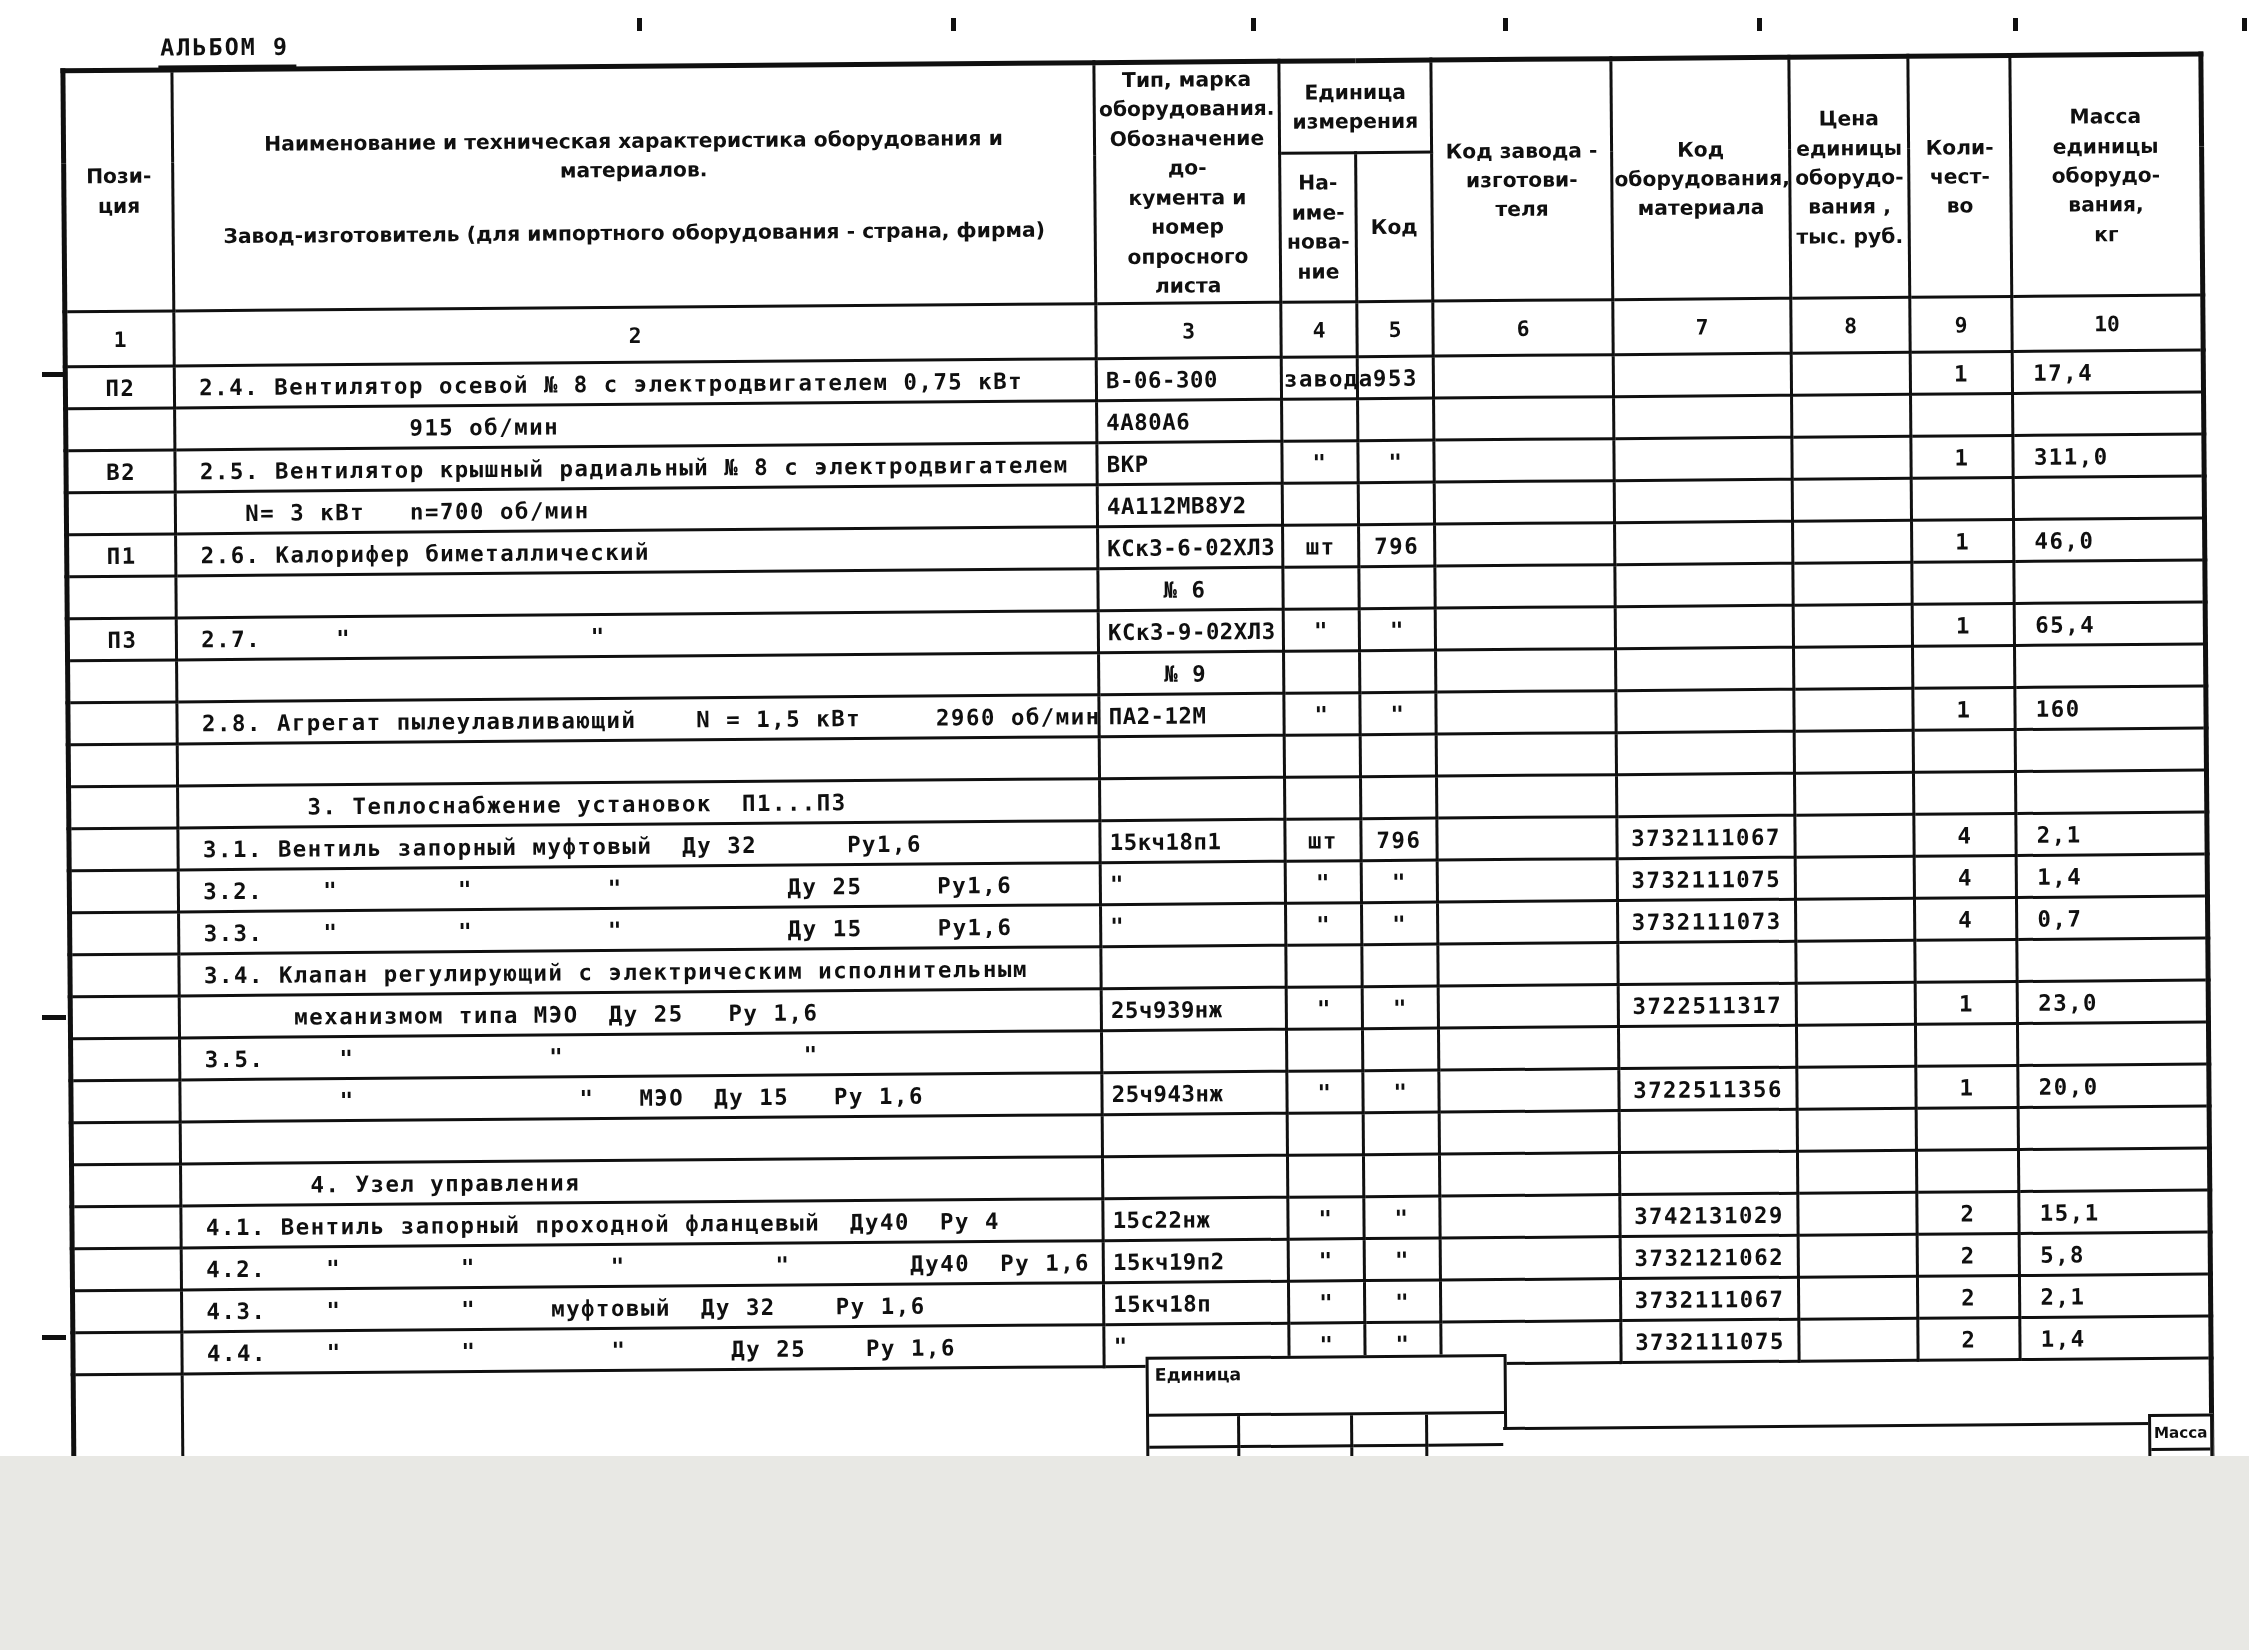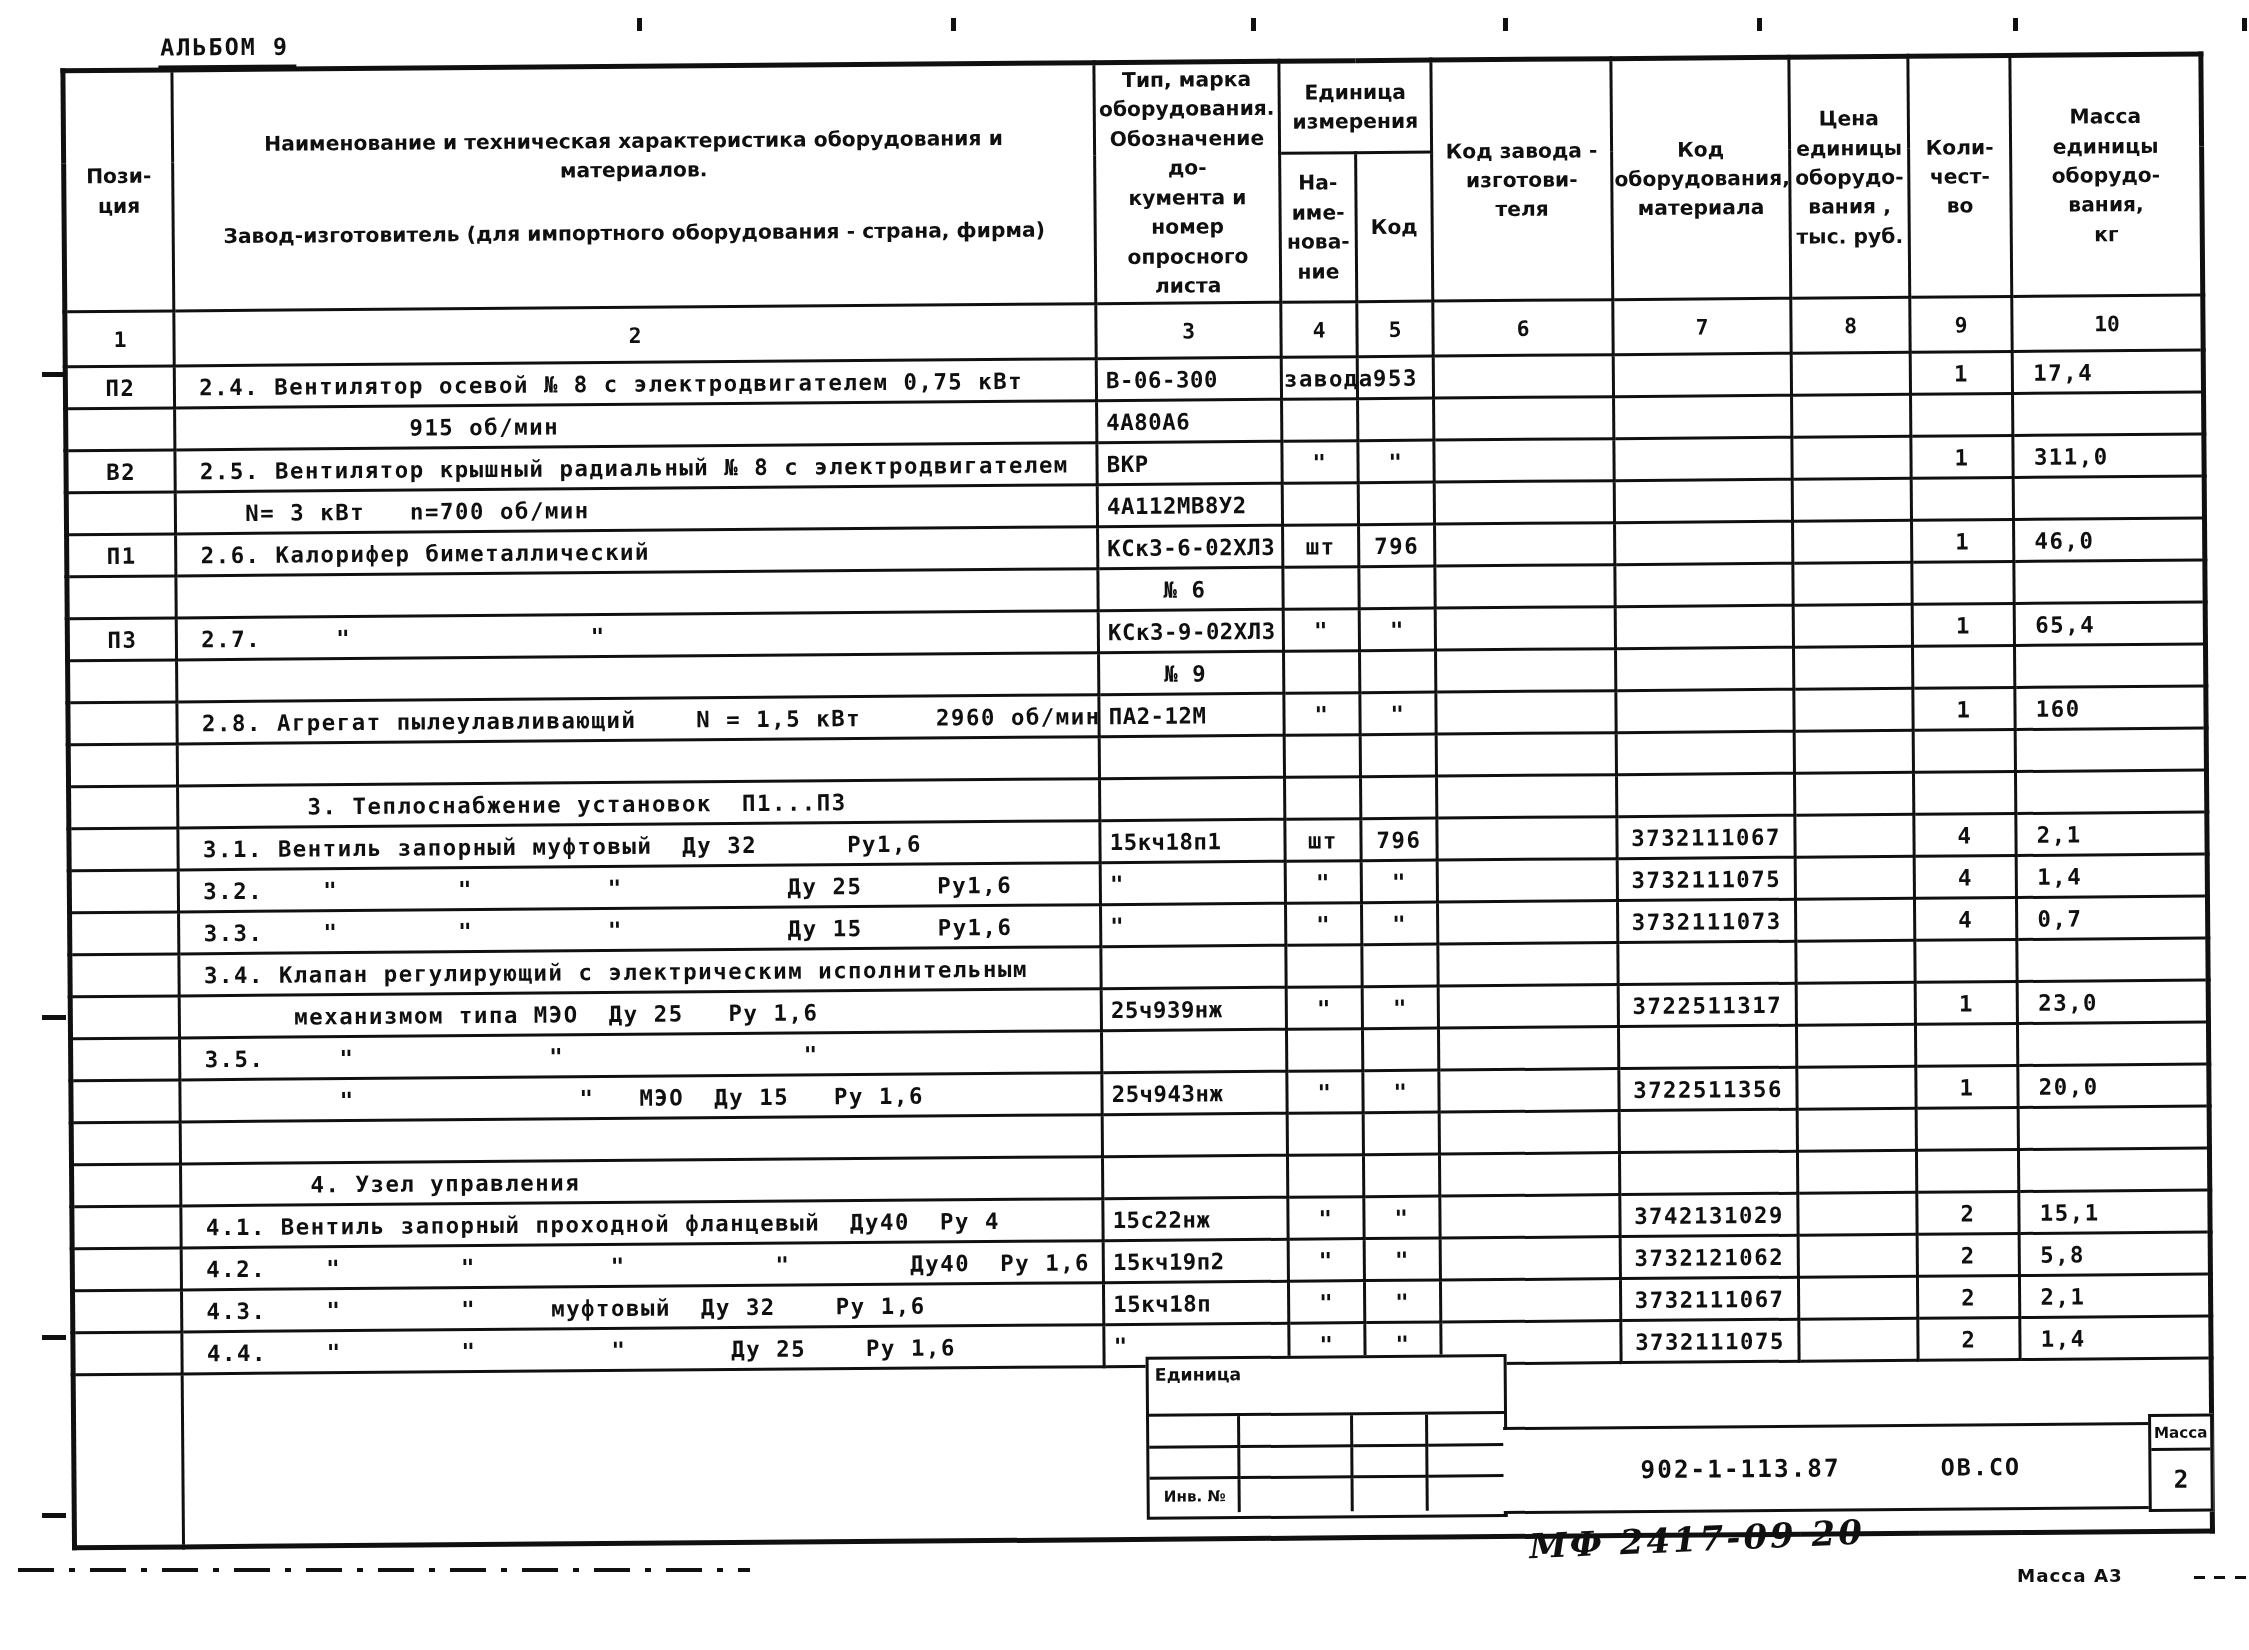--- a/index.html
+++ b/index.html
@@ -1,16 +1,16 @@
 <!DOCTYPE html>
 <html style="font-size:8.1px"><head>
 <meta charset="utf-8">
 <style>
   html,body{margin:0;padding:0;background:#e8e8e4;}
-  .page{position:relative;width:2250px;height:1650px;background:#ffffff;overflow:hidden;
+  .page{position:relative;width:2250px;height:1456px;background:#ffffff;overflow:hidden;
         font-family:"DejaVu Sans Mono", monospace;color:#101010;}
   .scan{position:absolute;left:0;top:0;width:2250px;height:1650px;
         transform:rotate(-0.45deg);transform-origin:1125px 777px;}
 
   
   .album{position:absolute;left:164px;top:26.4px;font:700 23.4px "DejaVu Sans Mono",monospace;
          letter-spacing:2px;border-bottom:3.6px solid #101010;padding:0 7.1px 4.1px 2px;}
 
   
   table.spec{position:absolute;left:66px;top:60px;width:2139px;border-collapse:collapse;

